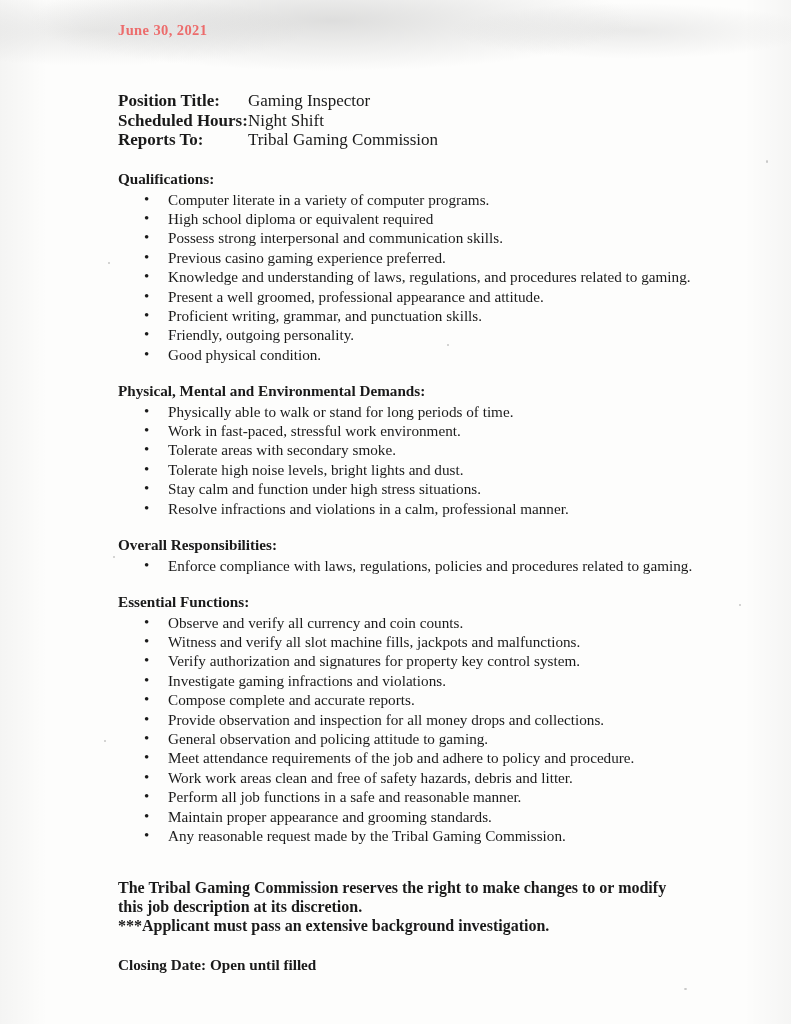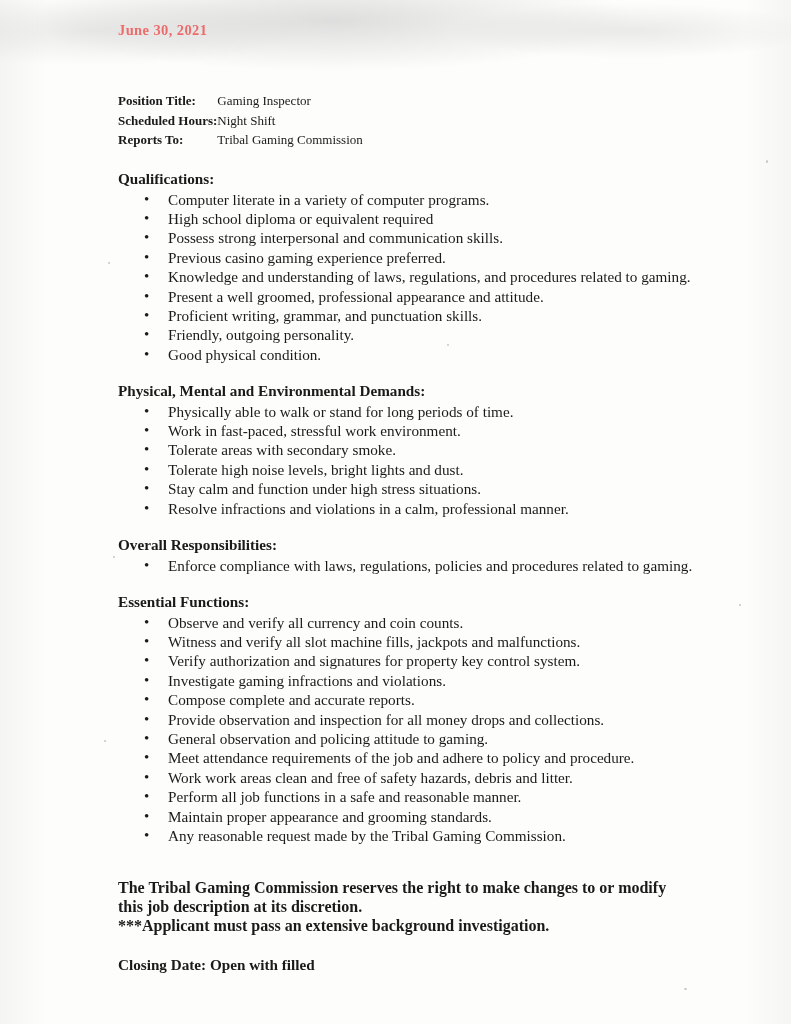--- a/index.html
+++ b/index.html
@@ -58,21 +58,21 @@
     top: 92px;
     width: 600px;
   }
 
   .meta-table {
     border-collapse: collapse;
     margin-bottom: 18px;
   }
   .meta-table td {
     padding: 0 0 1px 0;
-    font-size: 13px;
+    font-size: 17px;
     line-height: 18.5px;
     vertical-align: top;
     white-space: nowrap;
   }
   .meta-label {
     font-weight: 700;
     padding-right: 14px;
   }
   .meta-value {
     font-weight: 400;
@@ -215,16 +215,16 @@
         <li>Any reasonable request made by the Tribal Gaming Commission.</li>
       </ul>
     </div>
 
     <div class="notice">
       <p>The Tribal Gaming Commission reserves the right to make changes to or modify</p>
       <p>this job description at its discretion.</p>
       <p>***Applicant must pass an extensive background investigation.</p>
     </div>
 
-    <div class="closing">Closing Date: Open with filled</div>
+    <div class="closing">Closing Date: Open until filled</div>
 
   </div>
 </div>
 
 </body></html>

